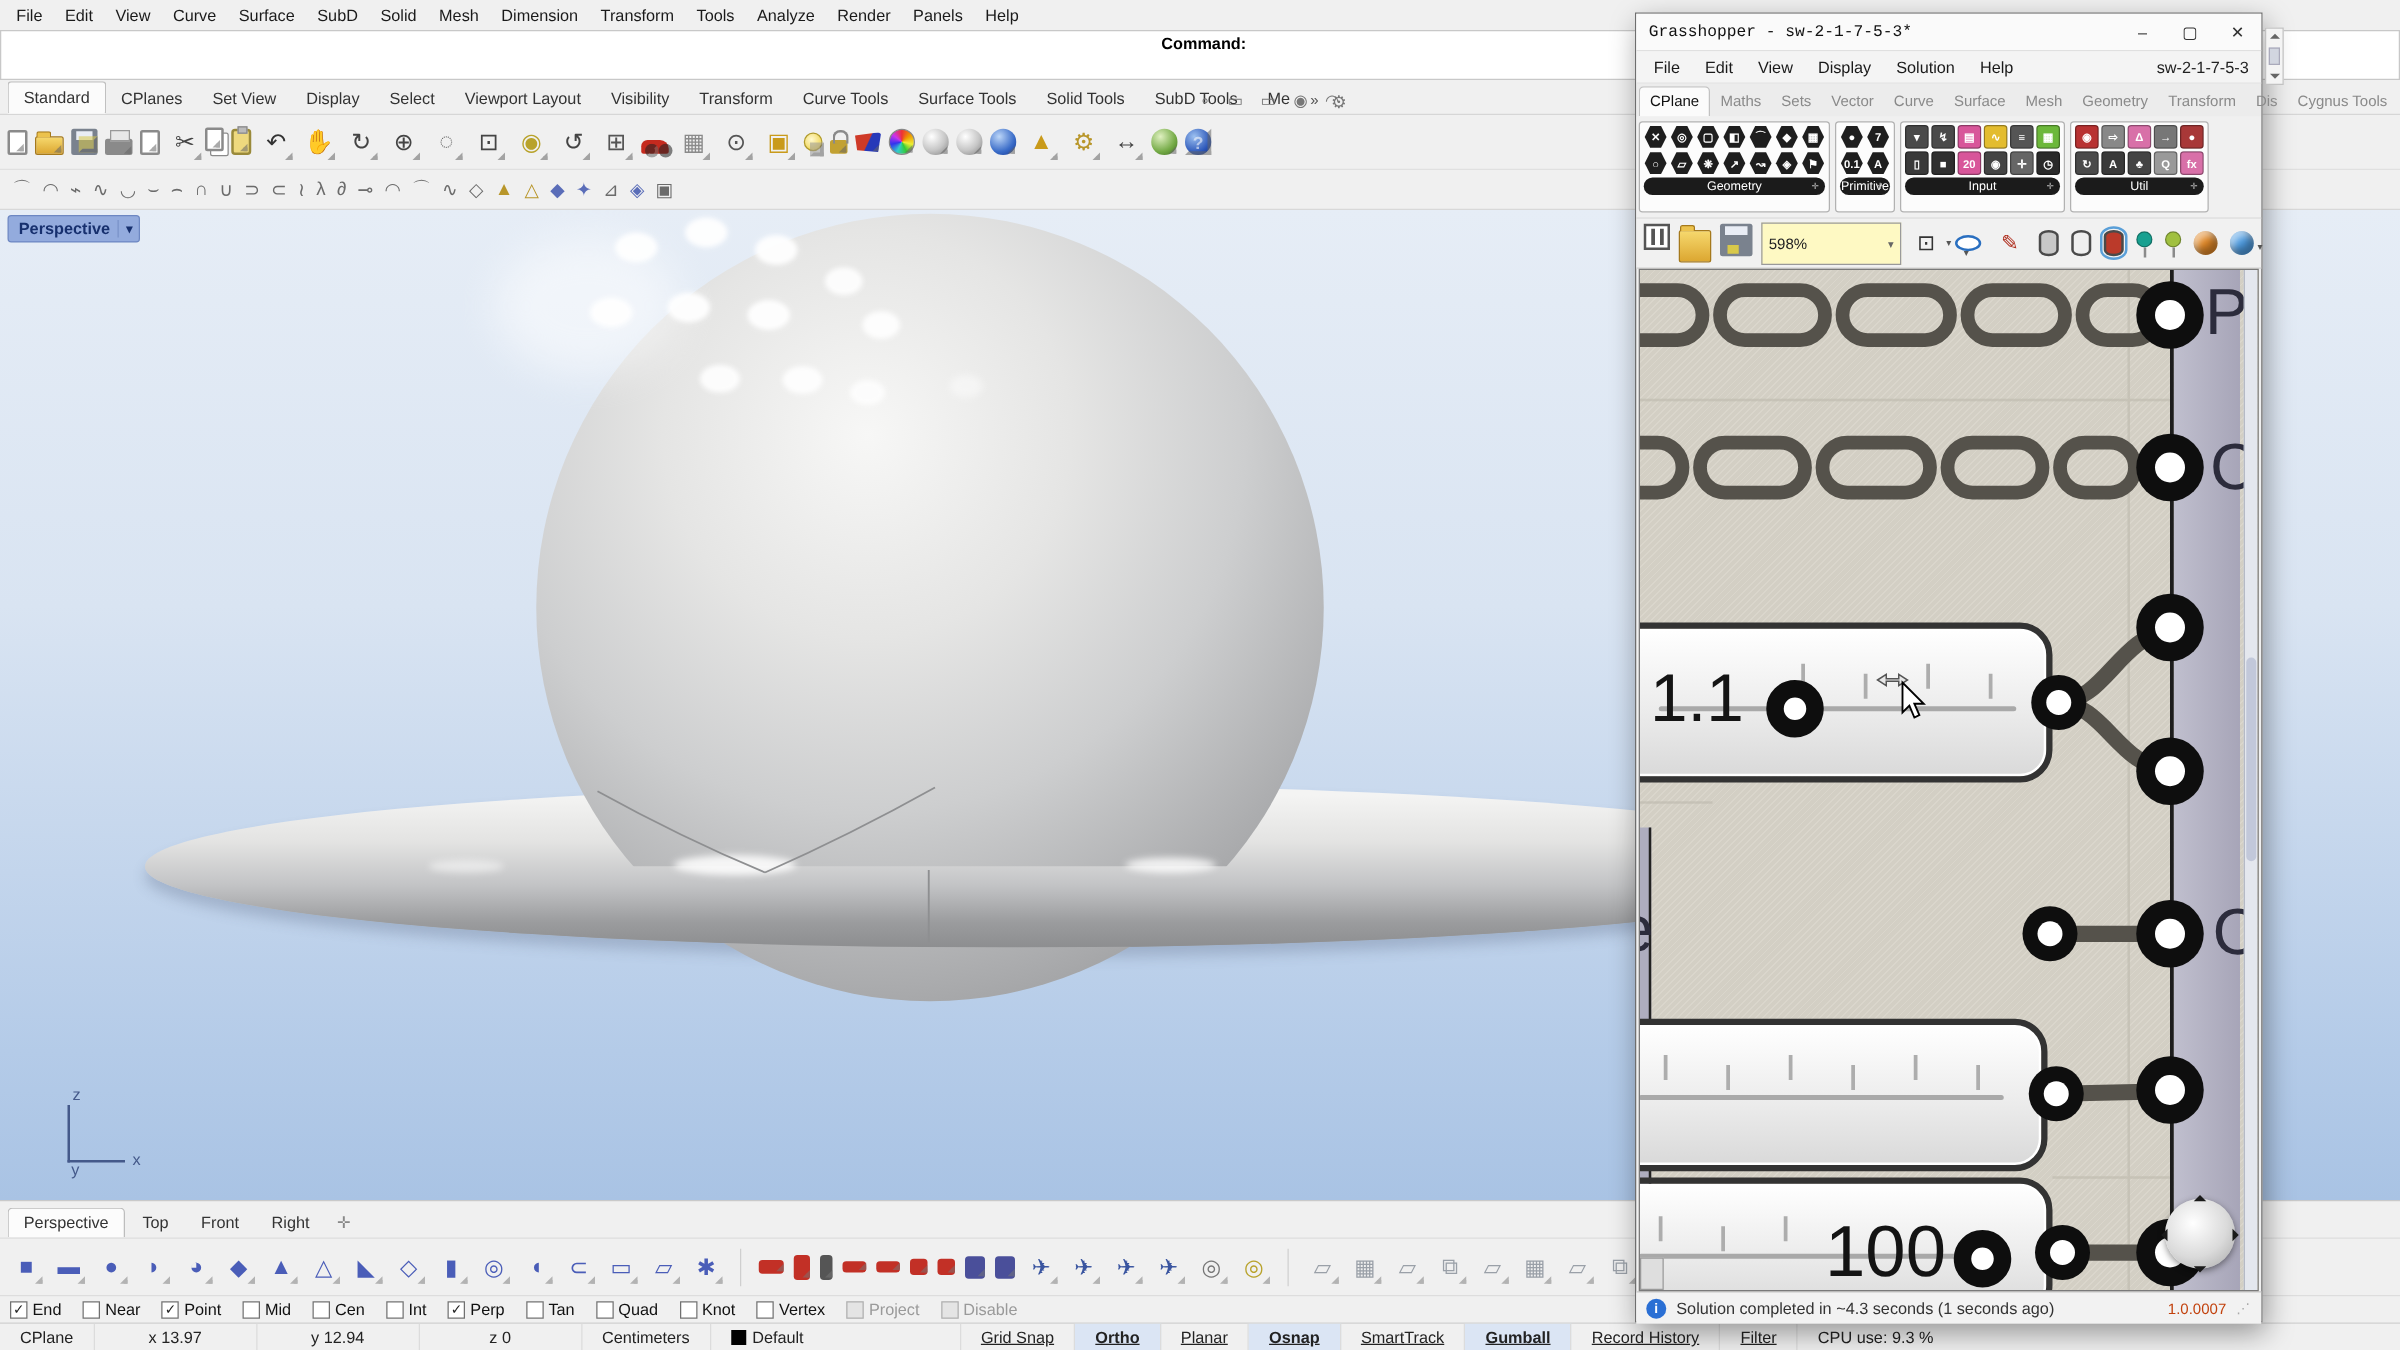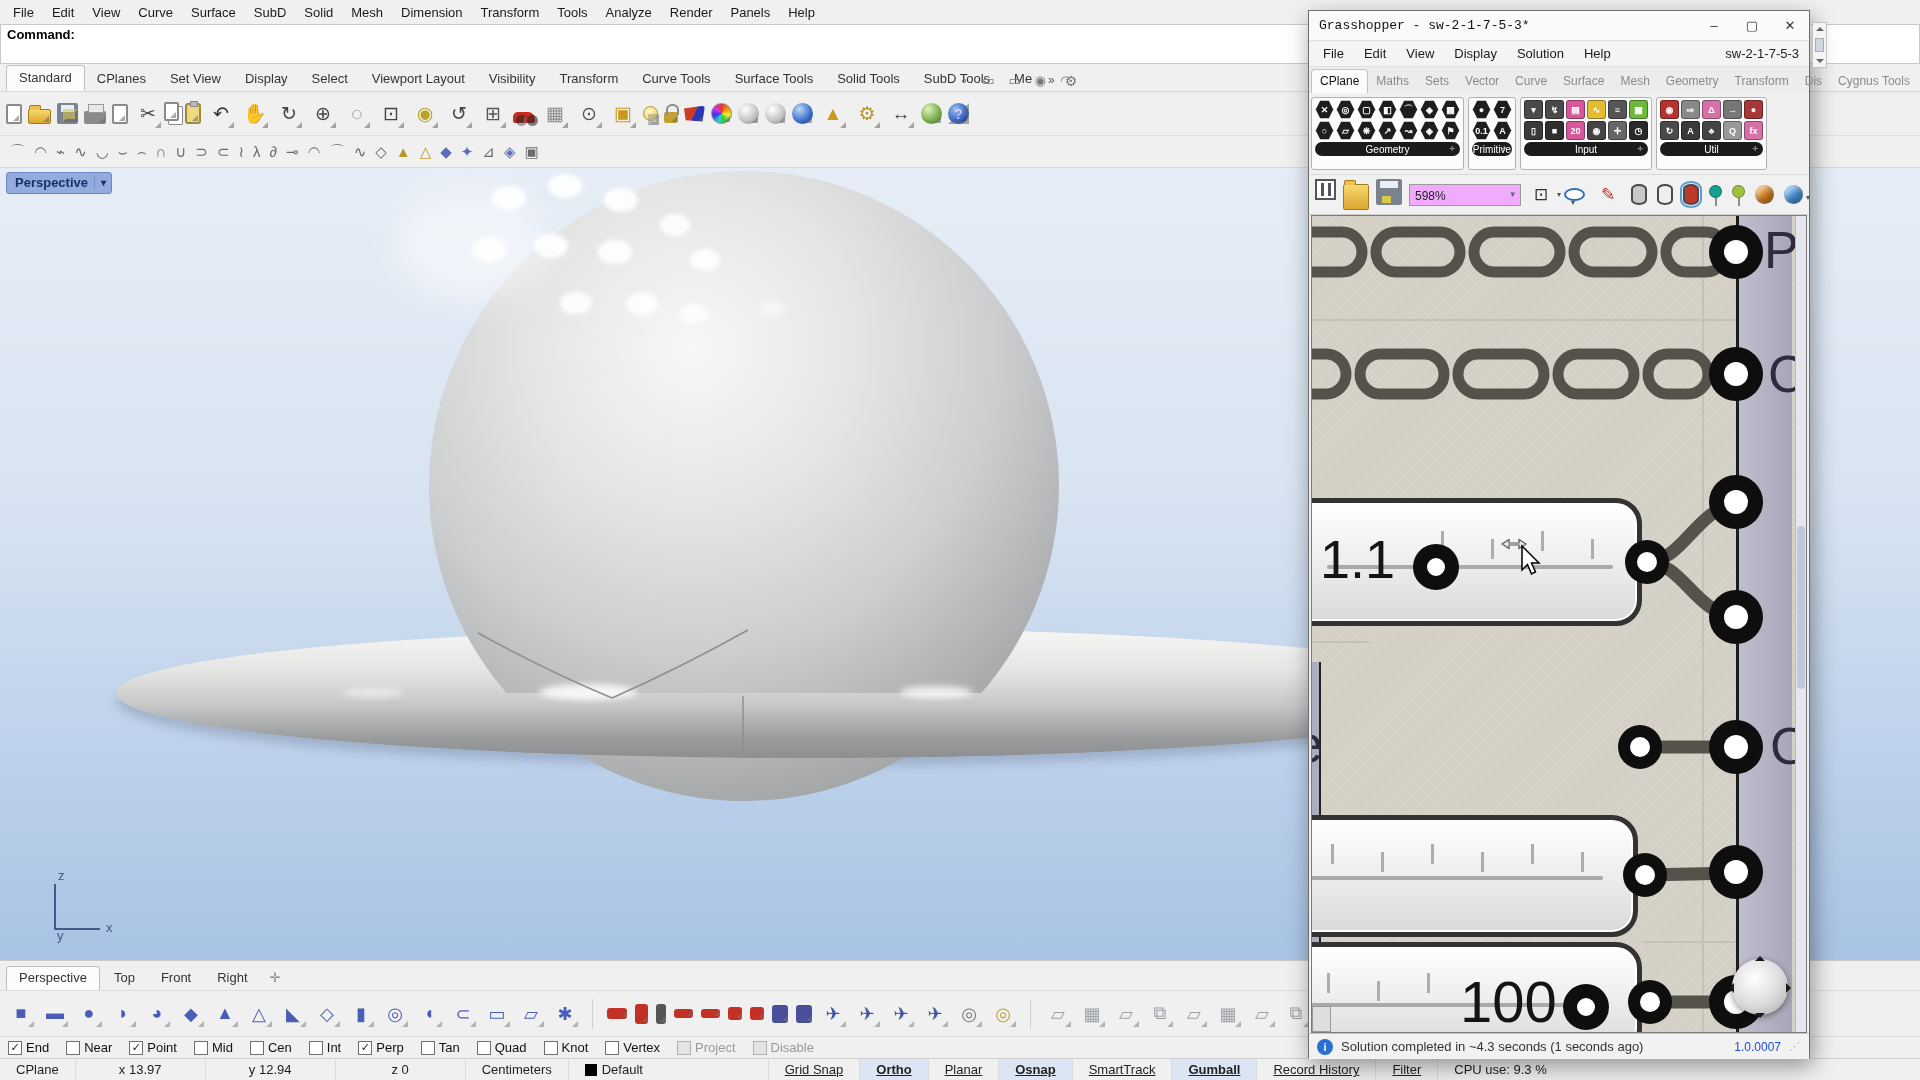--- a/index.html
+++ b/index.html
@@ -5,21 +5,21 @@
   * { margin:0; padding:0; box-sizing:border-box; }
   body { font-family:"Liberation Sans",sans-serif; background:#888; }
   #screen { position:relative; width:1920px; height:1080px; background:#f0f0f0; overflow:hidden; font-family:"Liberation Sans",sans-serif; }
 
   
   .menubar { height:24px; display:flex; align-items:center; padding-left:4px; background:#f0f0f0; }
   .menu-item { font-size:13px; color:#1a1a1a; padding:3px 9px; cursor:default; }
 
   .cmdarea { height:40px; background:#fff; border:1px solid #c8c8c8; }
   .cmd-history { height:20px; line-height:20px; font-size:13px; color:#333; padding-left:6px; border-bottom:1px solid #e4e4e4; }
-  .cmd-prompt { height:19px; line-height:19px; font-size:13px; font-weight:bold; color:#000; padding-left:6px; }
+  .cmd-prompt { height:19px; line-height:19px; font-size:13px; font-weight:bold; color:#000; padding-left:6px;text-align:center; }
 
   .tabbar { height:28px; display:flex; align-items:flex-end; background:#f0f0f0; border-bottom:1px solid #d6d6d6; padding-left:6px; position:relative; }
   .rtab { font-size:13px; color:#333; padding:4px 12px 5px; border-radius:3px 3px 0 0; }
   .rtab.active { background:#fbfbfb; border:1px solid #c0c0c0; border-bottom:1px solid #fbfbfb; }
   .rtab-ovf { font-size:12px; color:#555; padding:4px 4px; }
   .gear-glyph { font-size:14px; color:#777; padding:2px 6px; }
   .tabbar-extra { position:absolute; left:960px; bottom:3px; display:flex; gap:14px; }
   .tabbar-extra .tex { font-size:13px; color:#777; }
 
   .toolbar1 { height:44px; display:flex; align-items:center; gap:6px; padding-left:6px; background:#f0f0f0; border-bottom:1px solid #e0e0e0; }
@@ -113,21 +113,21 @@
   .gh-group { border:1px solid #b2b2b2; border-radius:3px; background:#fcfcfc; padding:2px 3px; display:flex; flex-direction:column; }
   .gh-icons { display:grid; grid-template-rows:19px 19px; grid-auto-flow:column; gap:2px; }
   .gh-hex { width:19px; height:19px; background:#1e1e1e; clip-path:polygon(27% 4%,73% 4%,96% 50%,73% 96%,27% 96%,4% 50%); color:#fff; font-size:9px; font-weight:bold; display:flex; align-items:center; justify-content:center; }
   .gh-sq { width:19px; height:19px; border-radius:3px; color:#fff; font-size:9px; font-weight:bold; display:flex; align-items:center; justify-content:center; border:1px solid rgba(0,0,0,.35); }
   .gh-group-label { margin-top:2px; height:14px; background:#1b1b1b; border-radius:7px; color:#fff; font-size:10px; display:flex; align-items:center; justify-content:center; gap:4px; position:relative; }
   .gh-group-label::after { content:"✛"; position:absolute; right:5px; font-size:7px; color:#bbb; }
   .gh-toolbar { height:40px; display:flex; align-items:center; gap:7px; padding:0 6px; background:#f1f1f1; border-bottom:1px solid #cfcfcf; }
   .ght { width:26px; height:26px; display:flex; align-items:center; justify-content:center; font-size:17px; position:relative; }
   .ght.caret::after { content:"▾"; position:absolute; right:-7px; top:8px; font-size:8px; color:#555; }
   .ght.selected { outline:2px solid #5a9fd8; outline-offset:1px; }
-  .gh-zoomfield { width:112px; height:22px; background:#f0abfc; border:1px solid #9a9a9a; font-size:12px; color:#222; display:flex; align-items:flex-start; padding:4px 5px; }
+  .gh-zoomfield { width:112px; height:22px; background:#fef9c3; border:1px solid #9a9a9a; font-size:12px; color:#222; display:flex; align-items:center; padding:16px 5px; }
   .gh-zoomfield .zf-caret { margin-left:auto; font-size:9px; color:#666; }
   .sh-vsliders { width:21px; height:21px; border:2px solid #555; background:#fff; position:relative; }
   .sh-vsliders::before { content:""; position:absolute; left:4px; top:2px; width:3px; height:13px; background:#555; box-shadow:7px 0 0 #555; }
   .sh-eye { width:21px; height:13px; background:#fff; border:2px solid #2a6fc0; border-radius:50%; position:relative; }
   .sh-eye::after { content:""; position:absolute; inset:1px 5px; background:#3a7fd0; border-radius:50%; }
   .sh-cyl { width:16px; height:21px; border-radius:8px/5px; border:2px solid #4a4a4a; }
   .sh-pin { width:13px; height:13px; border-radius:50%; border:1px solid rgba(0,0,0,.3); position:relative; margin-bottom:6px; }
   .sh-pin::after { content:""; position:absolute; left:5px; top:12px; width:2px; height:8px; background:#8a8a8a; }
   .sh-ball { width:19px; height:19px; border-radius:50%; box-shadow:inset -4px -5px 6px rgba(0,0,0,.35), inset 3px 4px 5px rgba(255,255,255,.55); }
 
@@ -149,21 +149,21 @@
   .gh-navball::after { content:""; position:absolute; right:-8px; top:24px; border:5px solid transparent; border-left-color:#1a1a1a; }
   .nb-vert::before { content:""; position:absolute; left:23px; top:-8px; border:5px solid transparent; border-bottom-color:#1a1a1a; }
   .nb-vert::after { content:""; position:absolute; left:23px; bottom:-8px; border:5px solid transparent; border-top-color:#1a1a1a; }
   .gh-vscroll { position:absolute; right:0; top:0; width:11px; height:100%; background:#e4e7ee; border-left:1px solid #b5bac6; z-index:8; }
   .gh-vthumb { position:absolute; left:1px; right:1px; top:38%; height:20%; background:#c2c8da; border-radius:4px; }
   .gh-hscroll { position:absolute; left:0; bottom:0; width:19px; height:26px; background:#dedede; border:1px solid #9a9a9a; z-index:8; }
   .gh-cursor { position:absolute; left:186px; top:318px; z-index:9; }
   .gh-statusbar { height:26px; display:flex; align-items:center; gap:8px; padding:0 8px; background:#f2f2f2; border-top:1px solid #c6c6c6; font-size:13px; color:#333; }
   .gh-info-icon { width:16px; height:16px; border-radius:50%; background:#2a6fd4; color:#fff; font-size:11px; font-weight:bold; display:flex; align-items:center; justify-content:center; }
   .gh-info-icon::after { content:"i"; }
-  .gh-version { margin-left:auto; color:#1d4ed8; font-size:12px; }
+  .gh-version { margin-left:auto; color:#c2410c; font-size:12px; }
   .gh-grip { color:#aaa; font-size:11px; letter-spacing:1px; }
 
   .mini-scroll { position:absolute; left:1812px; top:22px; width:15px; height:46px; background:#f4f4f4; border:1px solid #c2c2c2; z-index:25; display:flex; flex-direction:column; align-items:center; justify-content:space-between; padding:2px 0; }
   .ms-up, .ms-dn { width:0; height:0; border:4px solid transparent; }
   .ms-up { border-bottom-color:#666; margin-top:-2px; } .ms-dn { border-top-color:#666; margin-bottom:-2px; }
   .ms-thumb { width:9px; height:14px; background:#d2d6e0; border:1px solid #aab; }
 </style>
 </head>
 <body>
 

